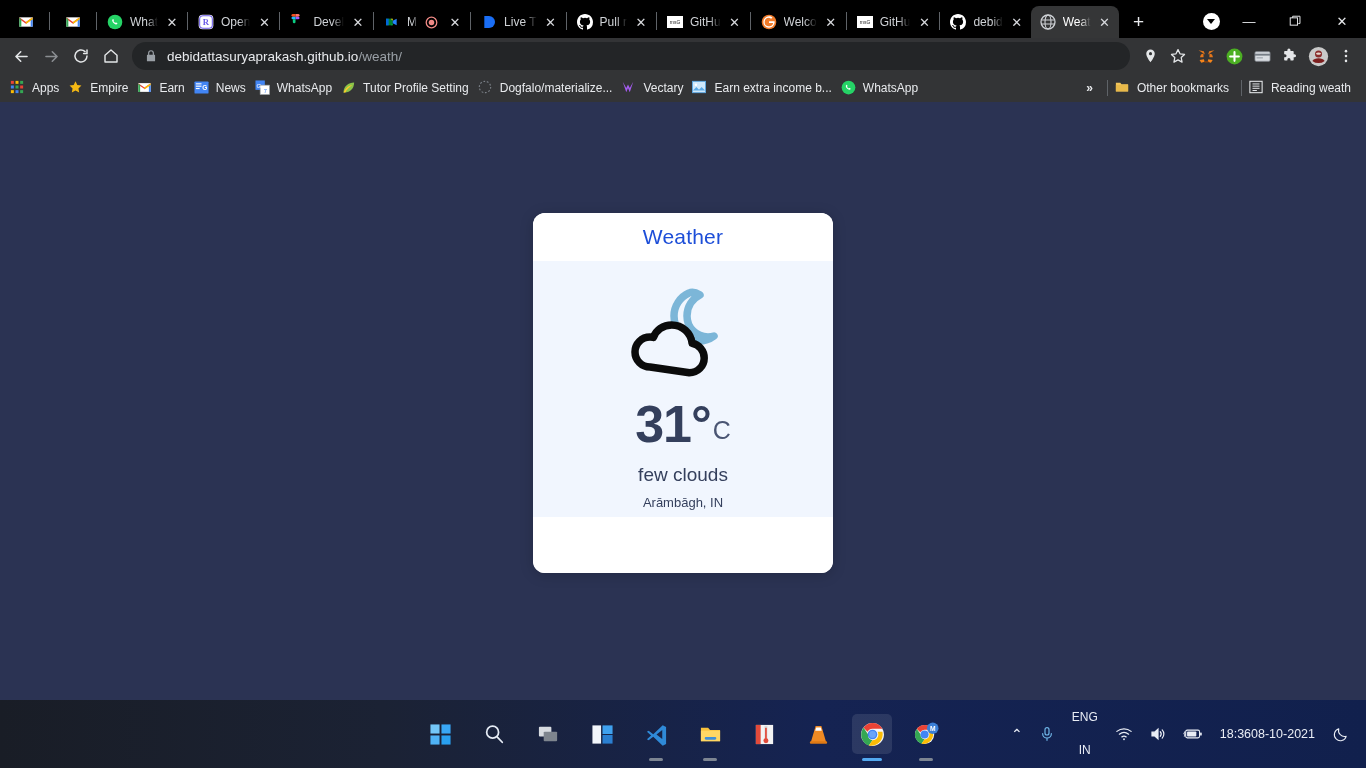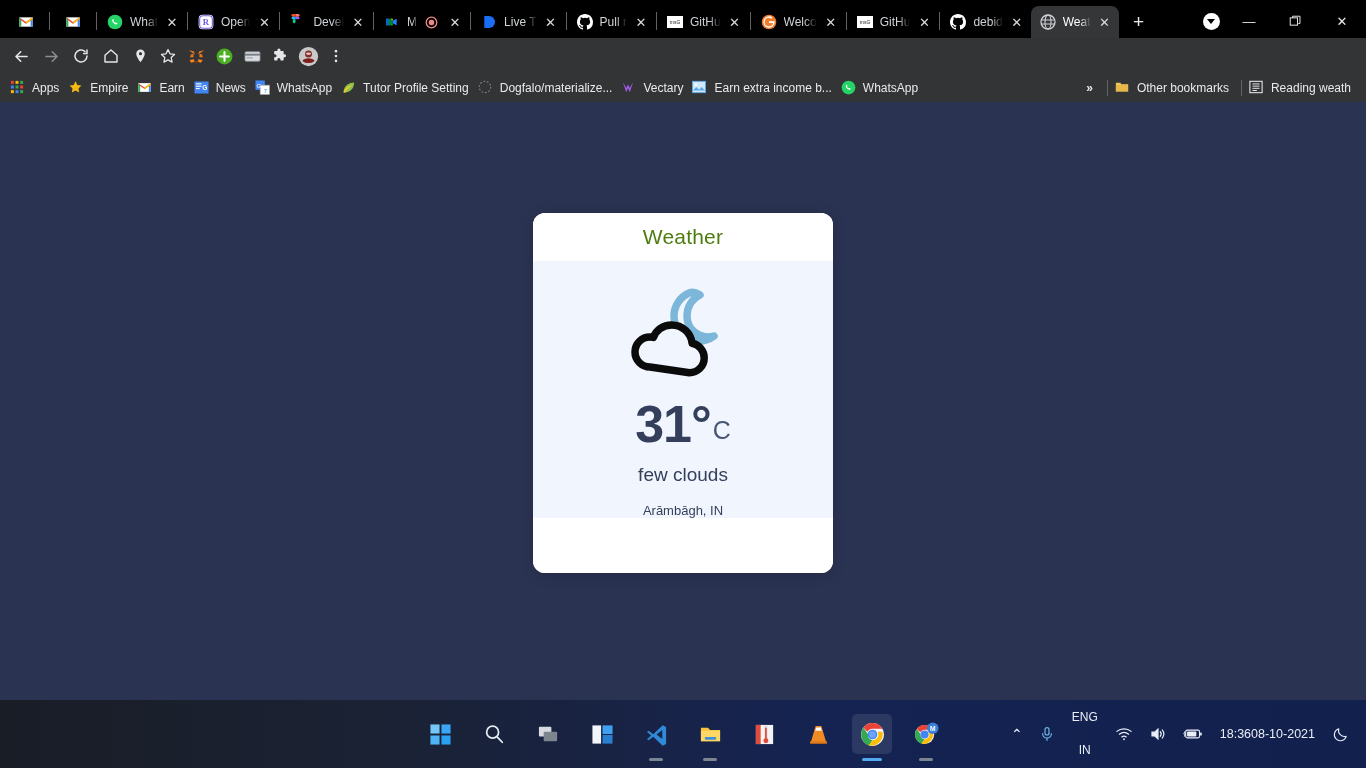--- a/index.html
+++ b/index.html
@@ -71,29 +71,29 @@
   .viewport { height: 602px; background: #2b3353; position: relative; }
 
   
   .card {
     position: absolute; left: 533px; top: 111px; width: 300px; height: 360px;
     background: #ffffff; border-radius: 12px; overflow: hidden;
     box-shadow: 0 2px 14px rgba(0,0,0,0.18);
     display: flex; flex-direction: column;
   }
   .card-header { height: 48px; background: #ffffff; display: flex; align-items: center; justify-content: center; }
-  .card-title { font-size: 21px; color: #4d7c0f; font-weight: 500; letter-spacing: .2px; }
+  .card-title { font-size: 21px; color: #1d4ed8; font-weight: 500; letter-spacing: .2px; }
   .card-body { flex: 1; background: #f1f6fe; display: flex; flex-direction: column; align-items: center; padding-top: 18px; }
   .card-footer { height: 56px; background: #ffffff; }
   .wicon { width: 120px; height: 105px; position: relative; }
   .temp-row { display: flex; align-items: flex-start; margin-top: 14px; }
   .temp { font-size: 52px; font-weight: 700; color: #343f5c; line-height: 1; letter-spacing: -1px; }
   .tunit { font-size: 25px; color: #4a5573; line-height: 1; margin-top: 20px; margin-left: 2px; }
   .desc { font-size: 19px; color: #343f5c; margin-top: 14px; }
-  .loc { font-size: 13px; color: #343f5c; margin-top: 17px; }
+  .loc { font-size: 13px; color: #343f5c; margin-top: 9px; }
 
   
   .taskbar { position: absolute; left: 0; bottom: 0; width: 1366px; height: 68px;
              background: linear-gradient(90deg,#191d26 0%,#1b2234 28%,#152352 60%,#11204d 100%); }
   .tb-center { position: absolute; left: 0; right: 0; top: 0; height: 68px;
                display: flex; align-items: center; justify-content: center; gap: 14px; }
   .tb-item { width: 40px; height: 40px; display: flex; align-items: center; justify-content: center;
              position: relative; border-radius: 5px; }
   .tb-item.active { background: rgba(255,255,255,0.10); }
   .tb-item .dot { position: absolute; bottom: -7px; left: 50%; transform: translateX(-50%);
@@ -316,20 +316,28 @@
             <path d="M20 12a8 8 0 11-2.6-5.9"></path>
             <path d="M20 4v4.5h-4.5"></path>
           </svg>
       </div>
       <div class="tbtn">
         <svg viewBox="0 0 24 24" width="18" height="18" fill="none" stroke="#e4e6e8" stroke-width="1.9" stroke-linejoin="round">
             <path d="M4 11l8-7 8 7v9H4z"></path>
           </svg>
       </div>
 
+      <div class="omnibox">
+        <span class="lockicon">
+          <svg viewBox="0 0 24 24" width="14" height="14">
+              <path fill="#9aa0a6" d="M12 2a5 5 0 00-5 5v3H6a1 1 0 00-1 1v9a1 1 0 001 1h12a1 1 0 001-1v-9a1 1 0 00-1-1h-1V7a5 5 0 00-5-5zm0 2a3 3 0 013 3v3H9V7a3 3 0 013-3z"></path>
+            </svg>
+        </span>
+        <span class="urltext"><span>debidattasuryaprakash.github.io</span><span class="dim">/weath/</span></span>
+      </div>
 
       <div class="tbtn-right">
         <svg viewBox="0 0 24 24" width="17" height="17">
             <path fill="#e4e6e8" d="M12 2a6 6 0 00-6 6c0 4.5 6 12 6 12s6-7.5 6-12a6 6 0 00-6-6zm0 8.2A2.2 2.2 0 1112 5.8a2.2 2.2 0 010 4.4z"></path>
           </svg>
       </div>
       <div class="tbtn-right">
         <svg viewBox="0 0 24 24" width="18" height="18" fill="none" stroke="#e4e6e8" stroke-width="1.7" stroke-linejoin="round">
             <path d="M12 3.5l2.7 5.6 6 .8-4.4 4.2 1.1 6.1-5.4-3-5.4 3 1.1-6.1L3.3 9.9l6-.8z"></path>
           </svg>

